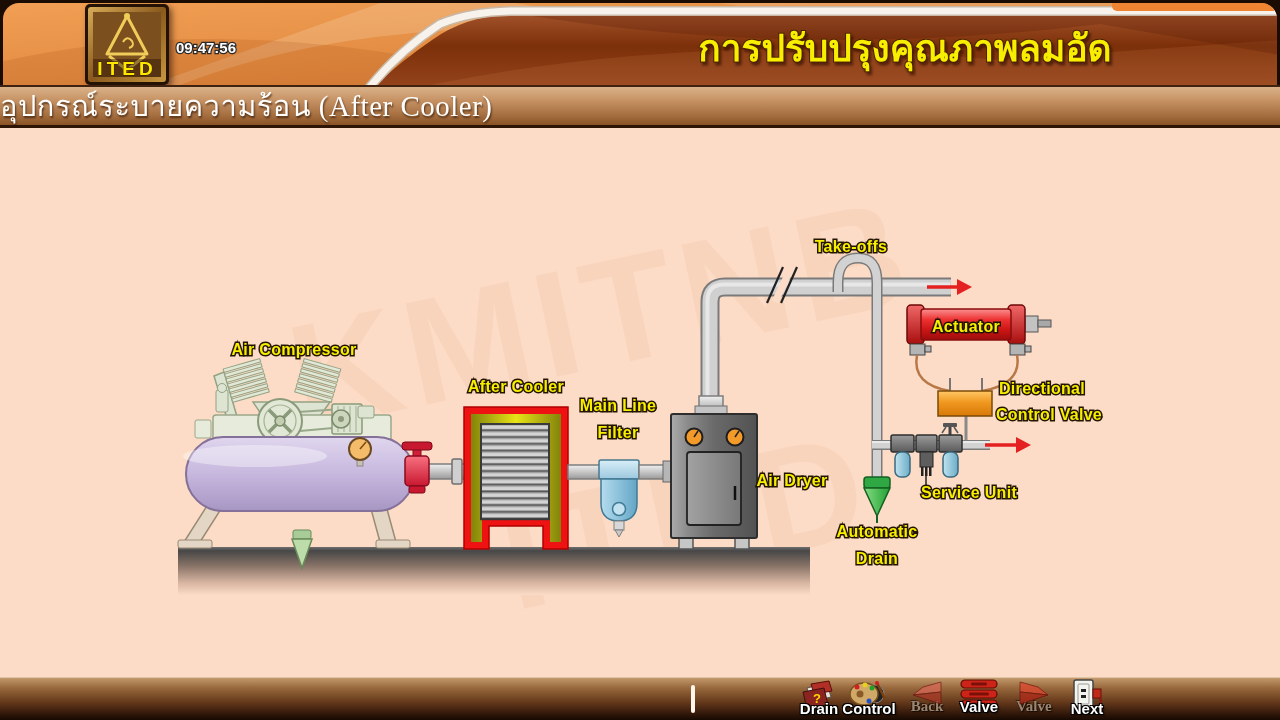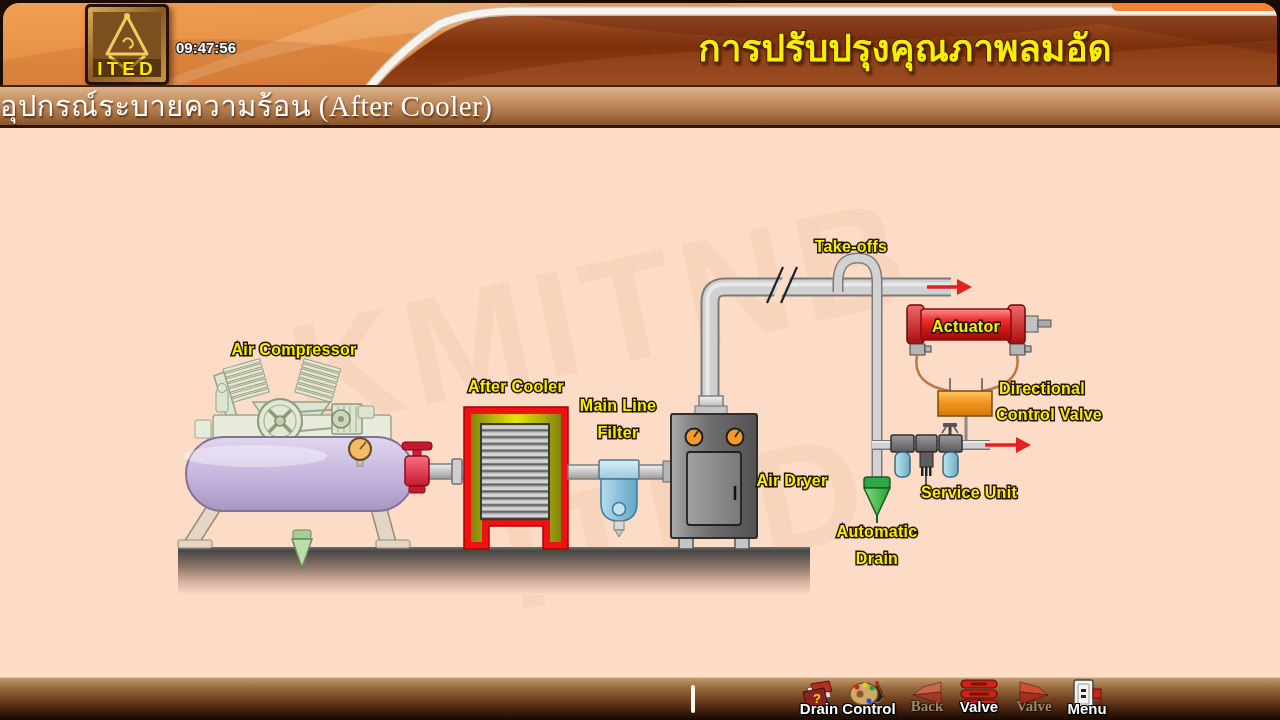--- a/index.html
+++ b/index.html
@@ -440,17 +440,17 @@
 
     <div class="btn" style="left:1058px">
       <svg class="ic" width="44" height="32" viewBox="0 0 44 32">
         <rect x="9" y="1" width="19" height="28" rx="2" fill="#f4f4ee" stroke="#444" stroke-width="1.5"></rect>
         <rect x="13" y="5" width="11" height="20" rx="1" fill="none" stroke="#999" stroke-width="1"></rect>
         <rect x="16" y="10" width="5" height="3" fill="#222"></rect>
         <rect x="16" y="16" width="5" height="3" fill="#222"></rect>
         <rect x="28" y="10" width="8" height="9" fill="#c02818" stroke="#6a1008" stroke-width="1"></rect>
         <path d="M34,19 C40,24 30,27 38,30" fill="none" stroke="#8a1810" stroke-width="2.2"></path>
       </svg>
-      <span class="lb">Menu</span>
+      <span class="lb">Next</span>
     </div>
   </div>
 
 </div>
 
 </body></html>

